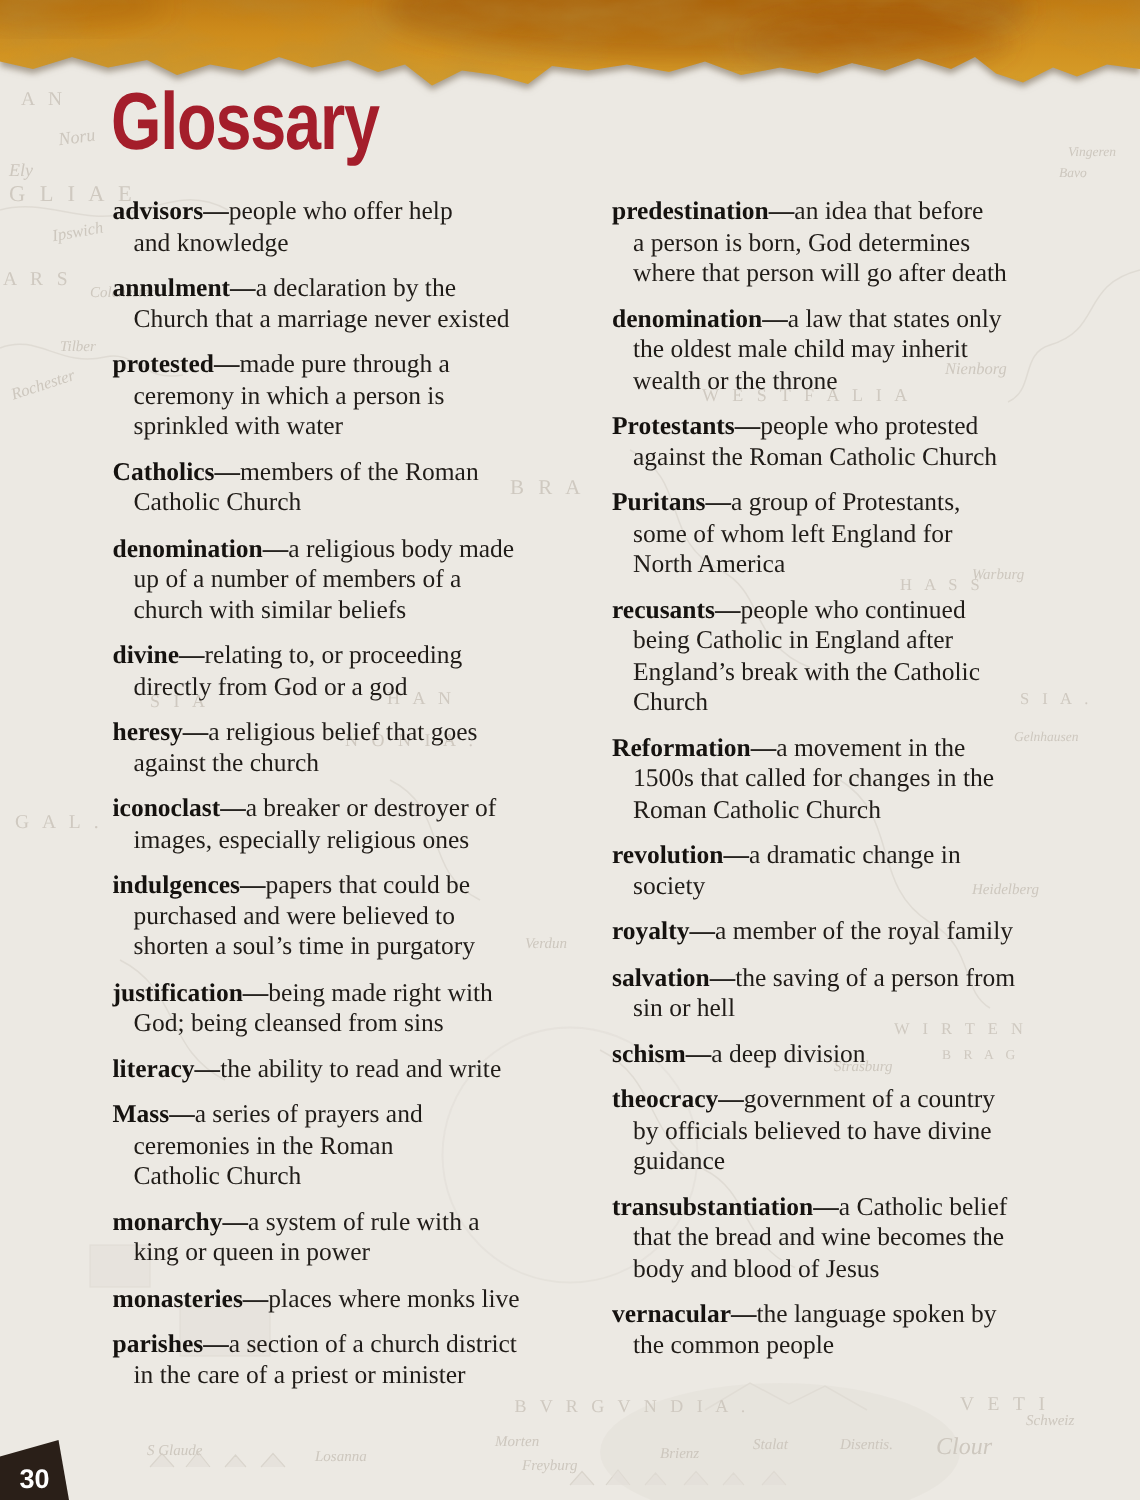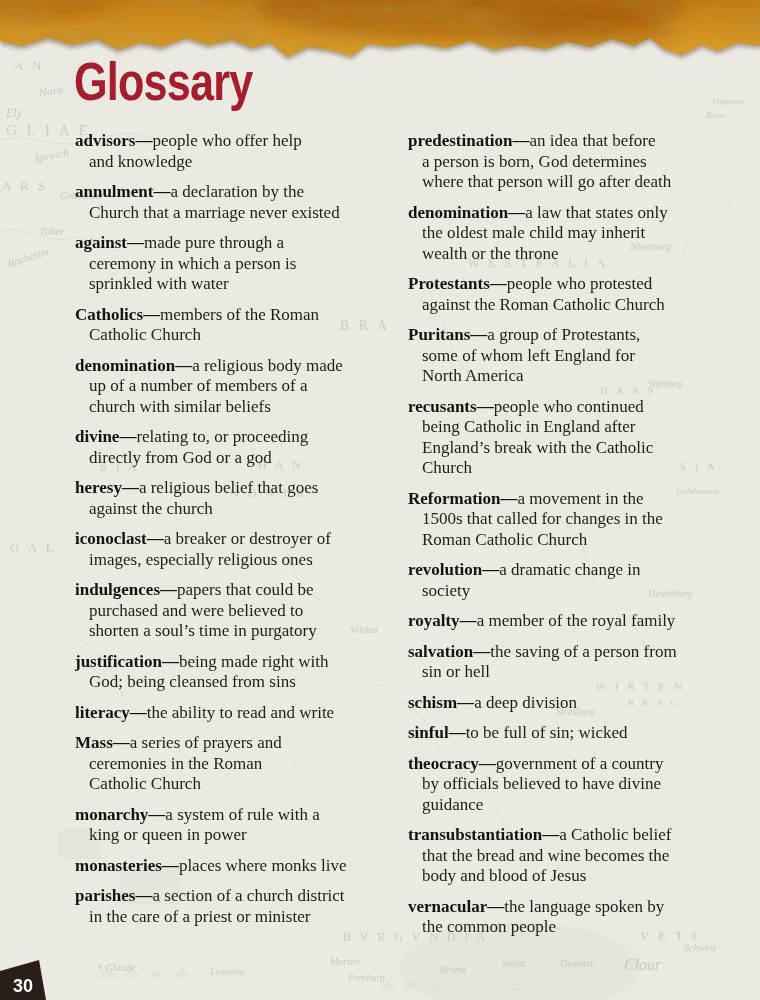--- a/index.html
+++ b/index.html
@@ -144,21 +144,21 @@
 <h1 id="page-title">Glossary</h1>
 
 <div id="glossary-columns">
   <div id="glossary-column-left" class="glossary-column">
   <div class="entry"><span class="term">advisors—</span><span class="def">people who offer help
 and knowledge</span></div>
 
   <div class="entry"><span class="term">annulment—</span><span class="def">a declaration by the
 Church that a marriage never existed</span></div>
 
-  <div class="entry"><span class="term">against—</span><span class="def">made pure through a
+  <div class="entry"><span class="term">protested—</span><span class="def">made pure through a
 ceremony in which a person is
 sprinkled with water</span></div>
 
   <div class="entry"><span class="term">Catholics—</span><span class="def">members of the Roman
 Catholic Church</span></div>
 
   <div class="entry"><span class="term">denomination—</span><span class="def">a religious body made
 up of a number of members of a
 church with similar beliefs</span></div>
 
@@ -220,21 +220,20 @@
   <div class="entry"><span class="term">revolution—</span><span class="def">a dramatic change in
 society</span></div>
 
   <div class="entry"><span class="term">royalty—</span><span class="def">a member of the royal family</span></div>
 
   <div class="entry"><span class="term">salvation—</span><span class="def">the saving of a person from
 sin or hell</span></div>
 
   <div class="entry"><span class="term">schism—</span><span class="def">a deep division</span></div>
 
-  <div class="entry"><span class="term">sinful—</span><span class="def">to be full of sin; wicked</span></div>
 
   <div class="entry"><span class="term">theocracy—</span><span class="def">government of a country
 by officials believed to have divine
 guidance</span></div>
 
   <div class="entry"><span class="term">transubstantiation—</span><span class="def">a Catholic belief
 that the bread and wine becomes the
 body and blood of Jesus</span></div>
 
   <div class="entry"><span class="term">vernacular—</span><span class="def">the language spoken by

